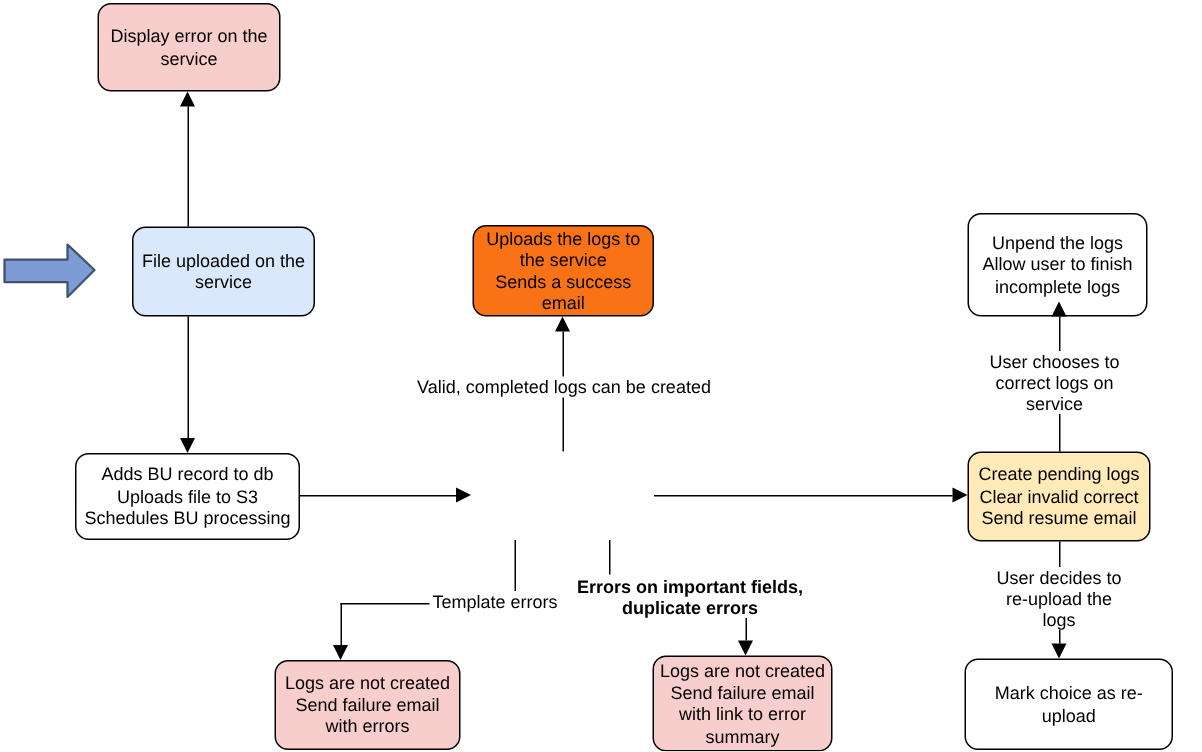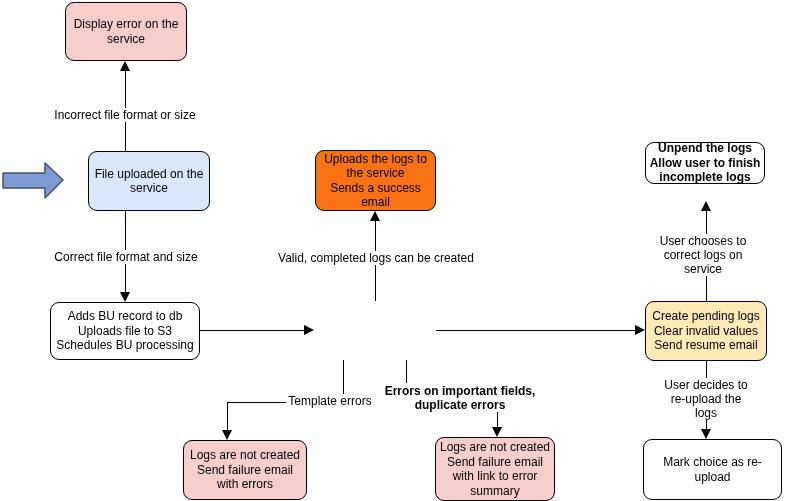--- a/index.html
+++ b/index.html
@@ -42,42 +42,40 @@
   <div class="node c-blue" style="left:65px;  top:151px; width:122px; height:60px;margin-left:23px;">File uploaded on the
 service</div>
   <div class="node c-white" style="left:50px;  top:302px; width:150px; height:58px;">Adds BU record to db
 Uploads file to S3
 Schedules BU processing</div>
   <div class="node c-green" style="left:315px; top:150px; width:121px; height:61px;">Uploads the logs to
 the service
 Sends a success
 email</div>
   <div class="node c-yellow" style="left:645px; top:301px; width:122px; height:60px;">Create pending logs
-Clear invalid values
+Clear invalid correct
 Send resume email</div>
-  <div class="node c-white" style="left:645px; top:142px; width:120px; height:42px;font-weight:bold;">Unpend the logs
+  <div class="node c-white" style="left:645px; top:142px; width:120px; height:69px;">Unpend the logs
 Allow user to finish
 incomplete logs</div>
   <div class="node c-white" style="left:643px; top:439px; width:139px; height:61px;">Mark choice as re-
 upload</div>
   <div class="node c-pink" style="left:183px; top:440px; width:124px; height:60px;">Logs are not created
 Send failure email
 with errors</div>
   <div class="node c-pink" style="left:435px; top:437px; width:120px; height:64px;">Logs are not created
 Send failure email
 with link to error
 summary</div>
 
   <div class="line" style="left:125px; top:71px;  width:1px; height:80px;"></div>
   <div class="ah ah-up" style="left:120px; top:61px;"></div>
-  <div class="elabel" style="left:125px; top:115px;">Incorrect file format or size</div>
 
   <div class="line" style="left:125px; top:211px; width:1px; height:81px;"></div>
   <div class="ah ah-down" style="left:120px; top:292px;"></div>
-  <div class="elabel" style="left:126px; top:257px;">Correct file format and size</div>
 
   <div class="line" style="left:200px; top:330px; width:104px; height:1px;"></div>
   <div class="ah ah-right" style="left:304px; top:325px;"></div>
 
   <div class="line" style="left:375px; top:221px; width:1px; height:80px;"></div>
   <div class="ah ah-up" style="left:370px; top:211px;"></div>
   <div class="elabel" style="left:376px; top:258px;">Valid, completed logs can be created</div>
 
   <div class="line" style="left:436px; top:330px; width:199px; height:1px;"></div>
   <div class="ah ah-right" style="left:635px; top:325px;"></div>

